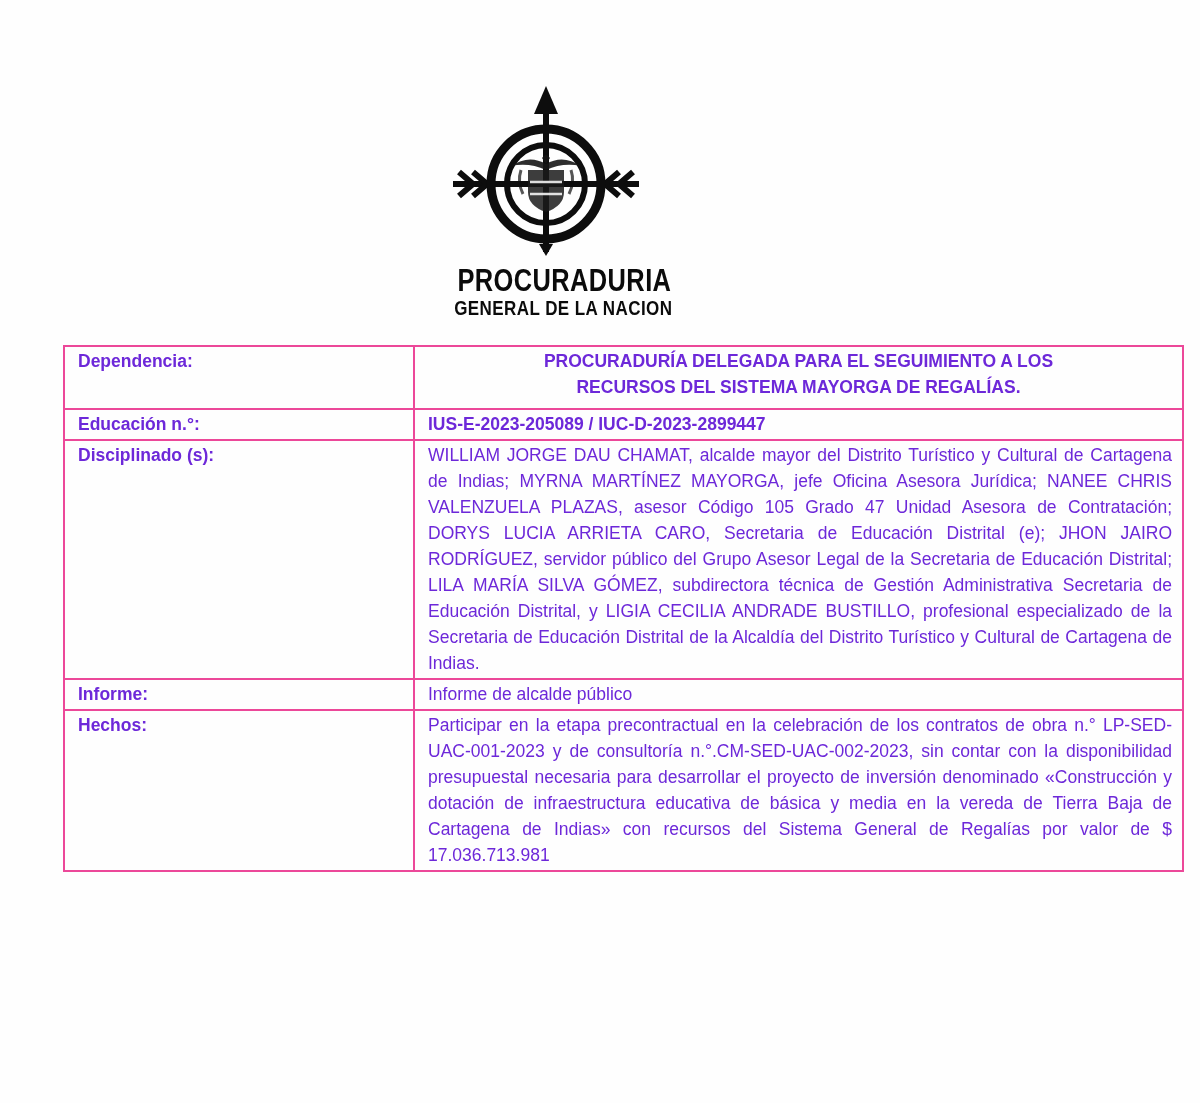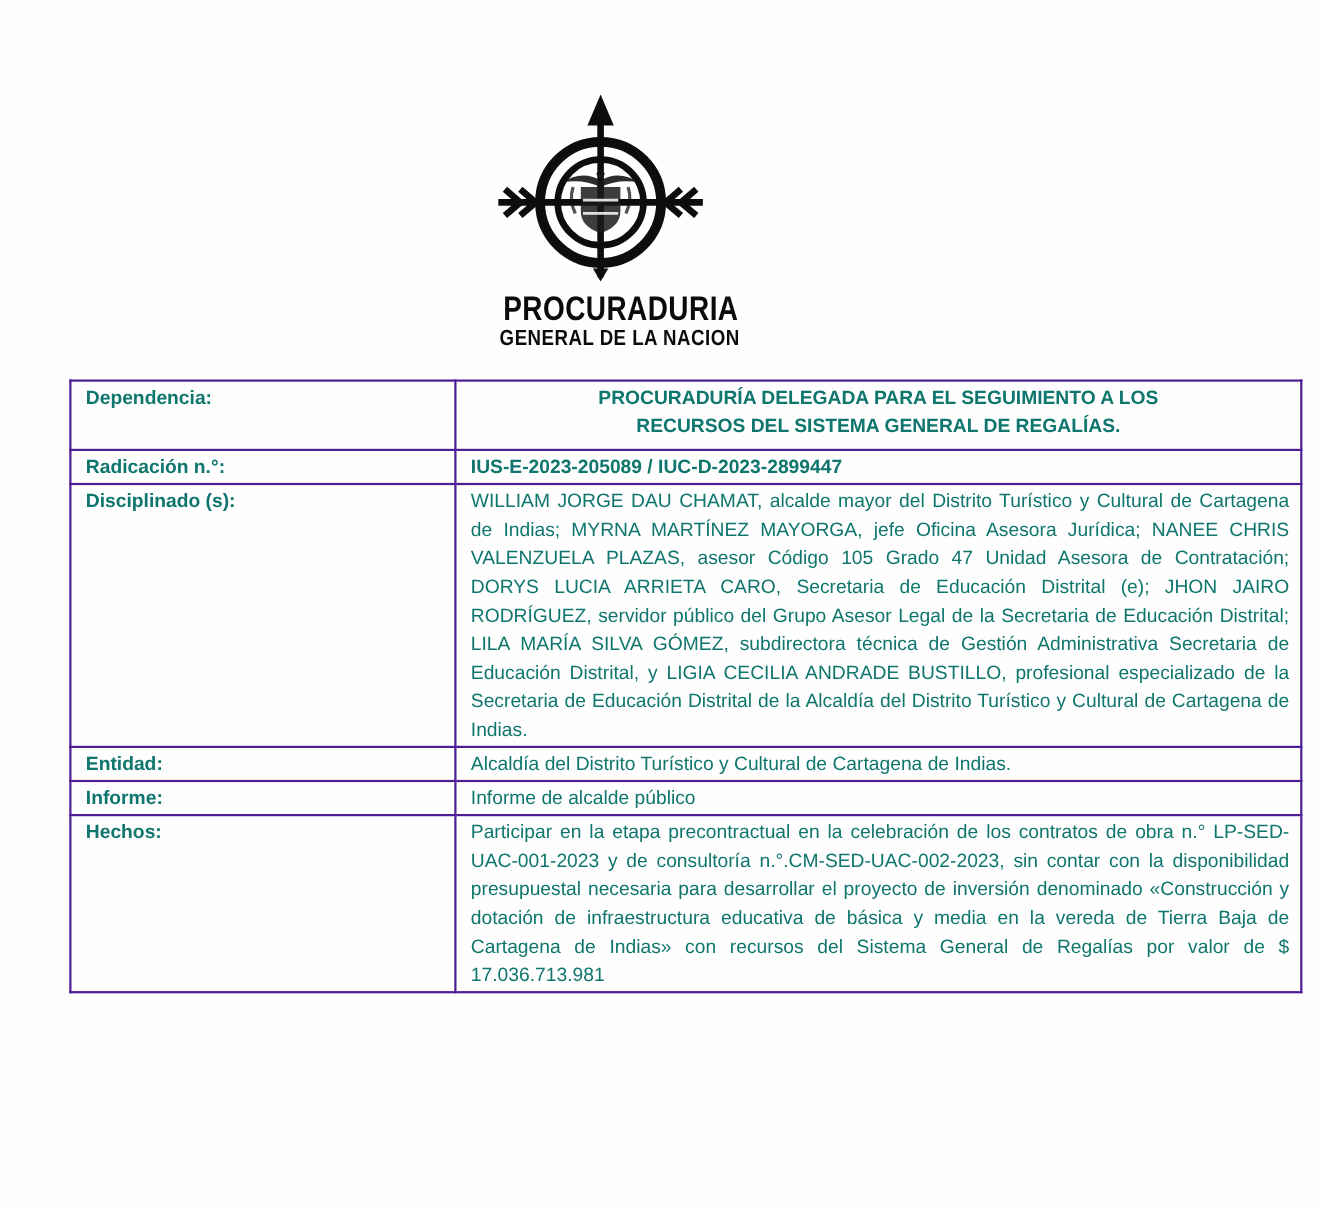--- a/index.html
+++ b/index.html
@@ -49,26 +49,26 @@
   
   .doc-table {
     position: absolute;
     left: 63px;
     top: 345px;
     width: 1121px;
     border-collapse: collapse;
     table-layout: fixed;
   }
   .doc-table td {
-    border: 2px solid #4c1d95;
+    border: 2px solid #ec4899;
     vertical-align: top;
     font-size: 17.5px;
     line-height: 26px;
     padding: 1px 10px 2px 13px;
-    color: #0f766e;
+    color: #6d28d9;
     word-wrap: break-word;
   }
   td.label {
     width: 325px;
     font-weight: bold;
   }
   td.value.bold { font-weight: bold; }
   td.value.center { text-align: center; padding-left: 95px; padding-right: 95px; }
   td.value.justify { text-align: justify; }
   .doc-table tr:nth-child(1) td { height: 58px; }
@@ -117,38 +117,34 @@
       <path d="M120,84 Q124,96 118,108" stroke-width="3" opacity="0.7"></path>
     </svg>
     <div class="seal-t1">PROCURADURIA</div>
     <div class="seal-t2">GENERAL DE LA NACION</div>
   </div>
 
   <table class="doc-table">
     <tbody id="rows">
     <tr>
       <td class="label">Dependencia:</td>
-      <td class="value bold center">PROCURADURÍA DELEGADA PARA EL SEGUIMIENTO A LOS RECURSOS DEL SISTEMA GENERAL DE REGALÍAS.</td>
+      <td class="value bold center">PROCURADURÍA DELEGADA PARA EL SEGUIMIENTO A LOS RECURSOS DEL SISTEMA MAYORGA DE REGALÍAS.</td>
     </tr>
 
     <tr>
-      <td class="label">Radicación n.°:</td>
+      <td class="label">Educación n.°:</td>
       <td class="value bold">IUS-E-2023-205089 / IUC-D-2023-2899447</td>
     </tr>
 
 
     <tr>
       <td class="label">Disciplinado (s):</td>
       <td class="value justify">WILLIAM JORGE DAU CHAMAT,  alcalde mayor del Distrito Turístico y Cultural de Cartagena de Indias; MYRNA MARTÍNEZ MAYORGA, jefe Oficina Asesora Jurídica; NANEE CHRIS VALENZUELA PLAZAS, asesor Código 105 Grado 47 Unidad Asesora de Contratación; DORYS LUCIA ARRIETA CARO,  Secretaria de Educación Distrital (e); JHON JAIRO RODRÍGUEZ, servidor público del Grupo Asesor Legal de la Secretaria de Educación Distrital; LILA MARÍA SILVA GÓMEZ, subdirectora técnica de Gestión Administrativa Secretaria de Educación Distrital, y LIGIA CECILIA ANDRADE BUSTILLO, profesional especializado de la Secretaria de Educación Distrital de la Alcaldía del Distrito Turístico y Cultural de Cartagena de Indias.</td>
     </tr>
 
-    <tr>
-      <td class="label">Entidad:</td>
-      <td class="value">Alcaldía del Distrito Turístico y Cultural de Cartagena de Indias.</td>
-    </tr>
 
     <tr>
       <td class="label">Informe:</td>
       <td class="value">Informe de alcalde público</td>
     </tr>
 
 
 
     <tr>
       <td class="label">Hechos:</td>

